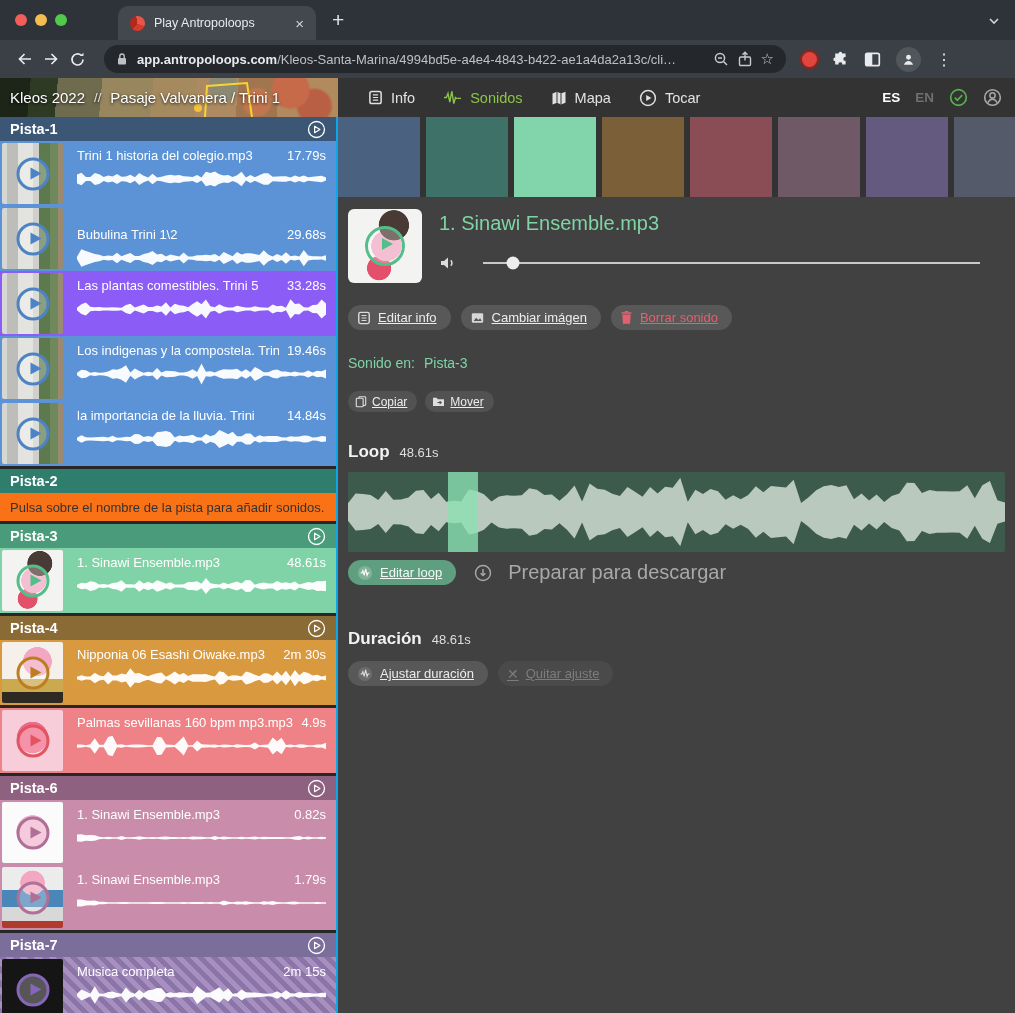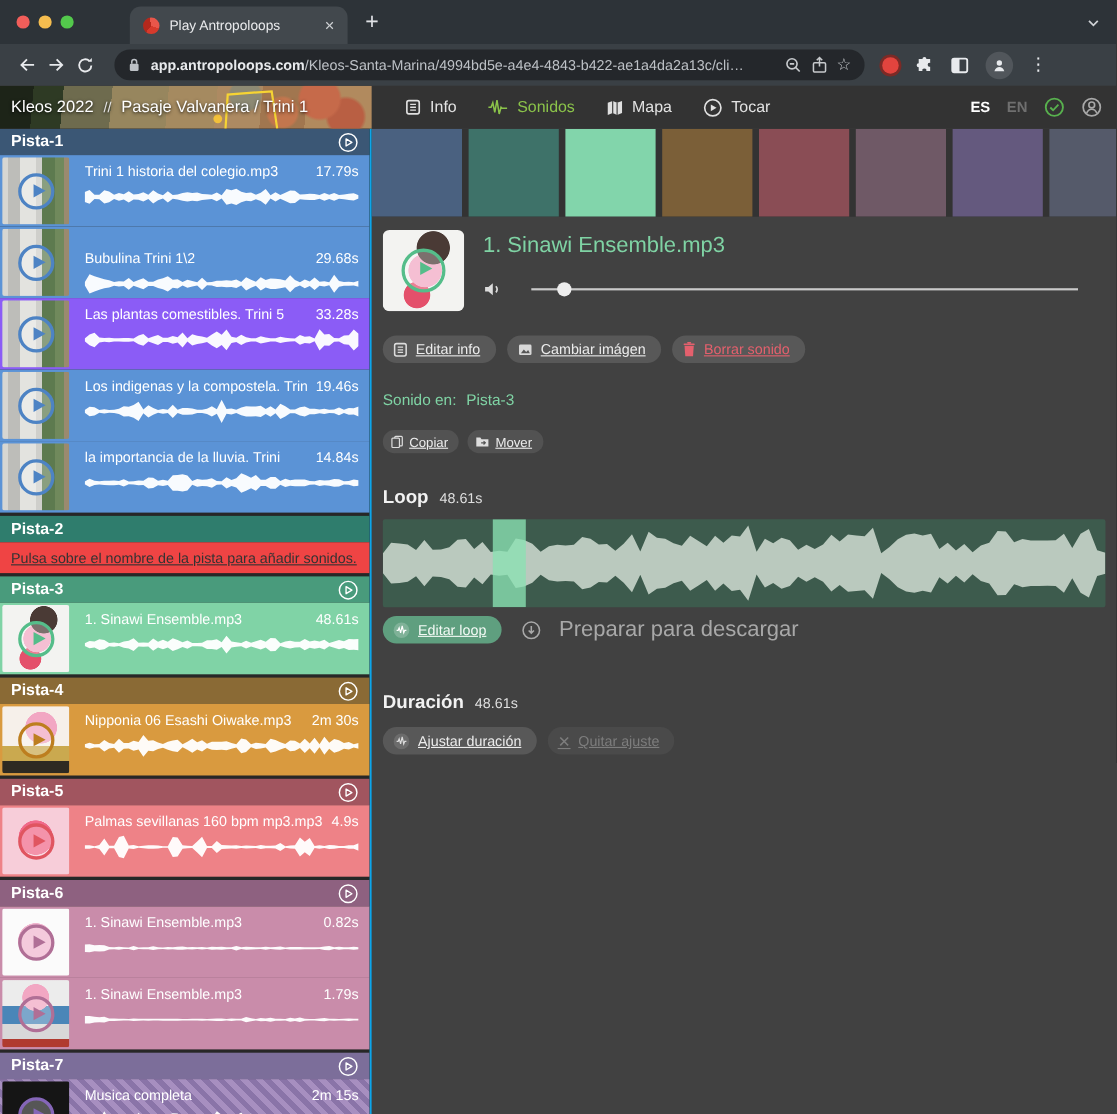--- a/index.html
+++ b/index.html
@@ -364,21 +364,21 @@
   </div>
 </div>
   </section>
 
   <section class="track">
     <div class="track-header" style="background: rgb(47, 125, 109);">
       <span class="track-name">Pista-2</span>
 
     </div>
     <div class="track-body">
-            <div class="track-msg" style="background: #ef4444; text-decoration: underline;">Pulsa sobre el nombre de la pista para añadir sonidos.</div>
+            <div class="track-msg" style="background: #f97316;">Pulsa sobre el nombre de la pista para añadir sonidos.</div>
           </div>
   </section>
 
   <section class="track">
     <div class="track-header" style="background: rgb(73, 155, 124);">
       <span class="track-name">Pista-3</span>
       <span class="track-play">
         <svg width="19" height="19" viewBox="0 0 20 20">
                 <circle cx="10" cy="10" r="8.4" stroke="#fff" stroke-width="1.4" fill="none"></circle>
                 <path d="M8 6.6v6.8L13.6 10z" fill="none" stroke="#fff" stroke-width="1.3" stroke-linejoin="round"></path>
@@ -427,29 +427,20 @@
       </div>
       <svg class="clip-wave" viewBox="0 0 260 24" preserveAspectRatio="none">
                   <polygon points="0.0,10.8 4.6,9.5 9.3,10.6 13.9,10.5 18.6,7.2 23.2,9.7 27.9,10.4 32.5,6.1 37.1,9.6 41.8,9.7 46.4,7.8 51.1,8.8 55.7,2.9 60.4,7.8 65.0,7.4 69.6,9.3 74.3,10.4 78.9,8.7 83.6,7.5 88.2,6.9 92.9,10.8 97.5,8.7 102.1,6.1 106.8,9.0 111.4,7.3 116.1,10.2 120.7,8.6 125.4,8.5 130.0,8.6 134.6,8.2 139.3,9.6 143.9,10.6 148.6,5.8 153.2,6.8 157.9,10.7 162.5,9.4 167.1,9.8 171.8,10.5 176.4,6.1 181.1,7.2 185.7,9.0 190.4,10.4 195.0,7.5 199.6,7.8 204.3,10.1 208.9,6.0 213.6,10.0 218.2,5.3 222.9,10.8 227.5,4.5 232.1,9.5 236.8,6.2 241.4,7.4 246.1,9.6 250.7,8.9 255.4,10.6 260.0,9.6 260.0,14.4 255.4,13.4 250.7,15.1 246.1,14.4 241.4,16.6 236.8,17.8 232.1,14.5 227.5,19.5 222.9,13.2 218.2,18.7 213.6,14.0 208.9,18.0 204.3,13.9 199.6,16.2 195.0,16.5 190.4,13.6 185.7,15.0 181.1,16.8 176.4,17.9 171.8,13.5 167.1,14.2 162.5,14.6 157.9,13.3 153.2,17.2 148.6,18.2 143.9,13.4 139.3,14.4 134.6,15.8 130.0,15.4 125.4,15.5 120.7,15.4 116.1,13.8 111.4,16.7 106.8,15.0 102.1,17.9 97.5,15.3 92.9,13.2 88.2,17.1 83.6,16.5 78.9,15.3 74.3,13.6 69.6,14.7 65.0,16.6 60.4,16.2 55.7,21.1 51.1,15.2 46.4,16.2 41.8,14.3 37.1,14.4 32.5,17.9 27.9,13.6 23.2,14.3 18.6,16.8 13.9,13.5 9.3,13.4 4.6,14.5 0.0,13.2"></polygon>
                 </svg>
     </div>
   </div>
 </div>
   </section>
 
   <section class="track">
-    <div class="track-header" style="background: rgb(161, 85, 95);">
-      <span class="track-name">Pista-5</span>
-      <span class="track-play">
-        <svg width="19" height="19" viewBox="0 0 20 20">
-                <circle cx="10" cy="10" r="8.4" stroke="#fff" stroke-width="1.4" fill="none"></circle>
-                <path d="M8 6.6v6.8L13.6 10z" fill="none" stroke="#fff" stroke-width="1.3" stroke-linejoin="round"></path>
-              </svg>
-      </span>
-    </div>
     <div class="track-body">
   <div class="clip" style="background: rgb(238, 130, 135); --ring: #e05560;">
     <div class="thumb">
       <div class="thumb-art art-pinkpig"></div>
       <span class="play-ring"></span>
     </div>
     <div class="clip-body">
       <div class="clip-top">
         <span class="clip-name">Palmas sevillanas 160 bpm mp3.mp3</span>
         <span class="clip-duration">4.9s</span>

